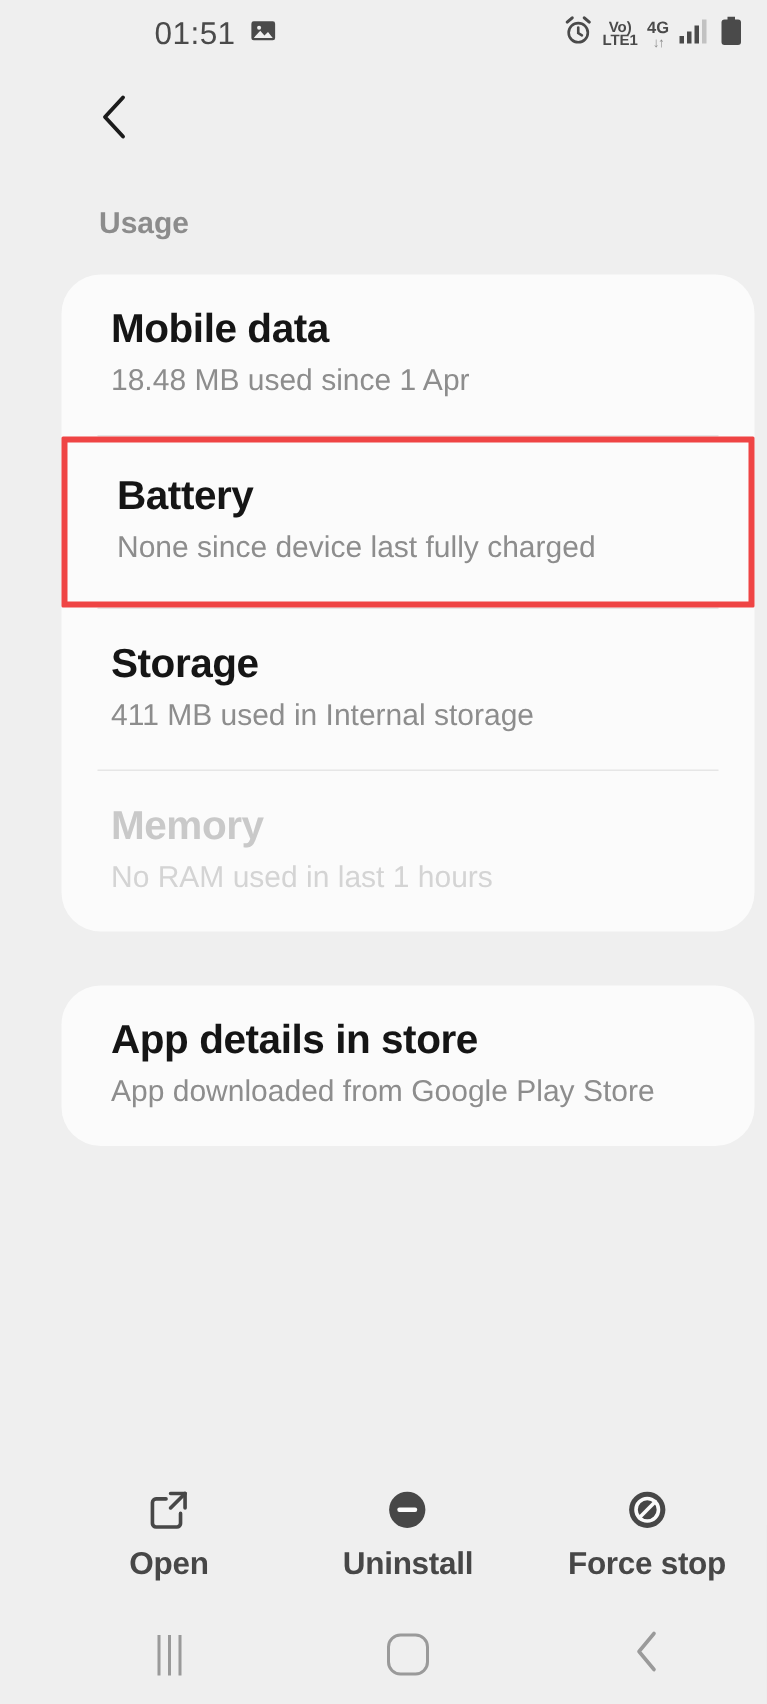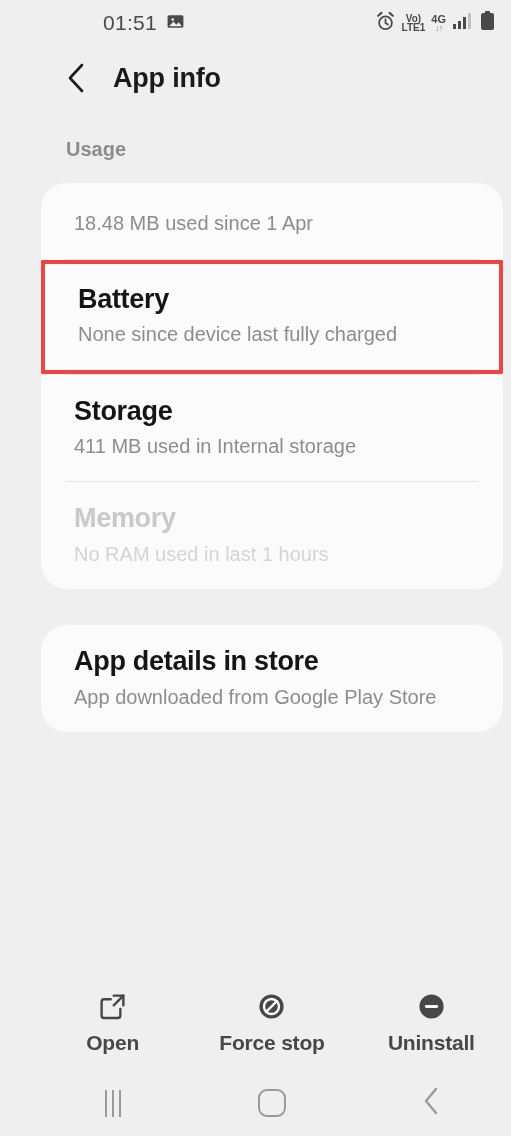--- a/index.html
+++ b/index.html
@@ -205,30 +205,30 @@
       </span>
     </div>
   </div>
 
   <div class="header">
     <div class="back-chevron">
       <svg width="20" height="32" viewBox="0 0 20 32">
         <path d="M16 3 L4 16 L16 29" stroke="#1b1b1b" stroke-width="2.6" fill="none" stroke-linecap="round" stroke-linejoin="round"></path>
       </svg>
     </div>
-    <div class="page-title">App info</div>
   </div>
 
   <div class="section-label">Usage</div>
 
   <div class="content">
 
     <div class="card">
 
       <div class="row">
+        <div class="title">Mobile data</div>
         <div class="sub">18.48 MB used since 1 Apr</div>
       </div>
 
       <div class="divider"></div>
 
       <div class="row highlight">
         <div class="title">Battery</div>
         <div class="sub">None since device last fully charged</div>
       </div>
 
@@ -267,35 +267,35 @@
           <path d="M18.5 14v5.5a2 2 0 0 1-2 2H5a2 2 0 0 1-2-2V8a2 2 0 0 1 2-2h5.5" stroke="#474747" stroke-width="2" fill="none" stroke-linecap="round" stroke-linejoin="round"></path>
         </svg>
       </span>
       <span class="lbl">Open</span>
     </div>
 
     <div class="action">
       <span class="ico">
         <svg width="29" height="29" viewBox="0 0 24 24">
           <circle cx="12" cy="12" r="10" fill="#474747"></circle>
-          <circle cx="12" cy="12" r="6.2" fill="none" stroke="#fbfbfb" stroke-width="2"></circle>
-          <path d="M7.6 16.4 L16.4 7.6" stroke="#fbfbfb" stroke-width="2" stroke-linecap="round"></path>
-        </svg>
-      </span>
-      <span class="lbl">Force stop</span>
+          <rect x="6.5" y="10.8" width="11" height="2.4" rx="1.2" fill="#fbfbfb"></rect>
+        </svg>
+      </span>
+      <span class="lbl">Uninstall</span>
     </div>
 
     <div class="action">
       <span class="ico">
         <svg width="29" height="29" viewBox="0 0 24 24">
           <circle cx="12" cy="12" r="10" fill="#474747"></circle>
-          <rect x="6.5" y="10.8" width="11" height="2.4" rx="1.2" fill="#fbfbfb"></rect>
-        </svg>
-      </span>
-      <span class="lbl">Uninstall</span>
+          <circle cx="12" cy="12" r="6.2" fill="none" stroke="#fbfbfb" stroke-width="2"></circle>
+          <path d="M7.6 16.4 L16.4 7.6" stroke="#fbfbfb" stroke-width="2" stroke-linecap="round"></path>
+        </svg>
+      </span>
+      <span class="lbl">Force stop</span>
     </div>
 
   </div>
 
   <div class="navbar">
     <div class="nav-btn">
       <span class="recents">
         <i></i>
           <i></i>
           <i></i>

